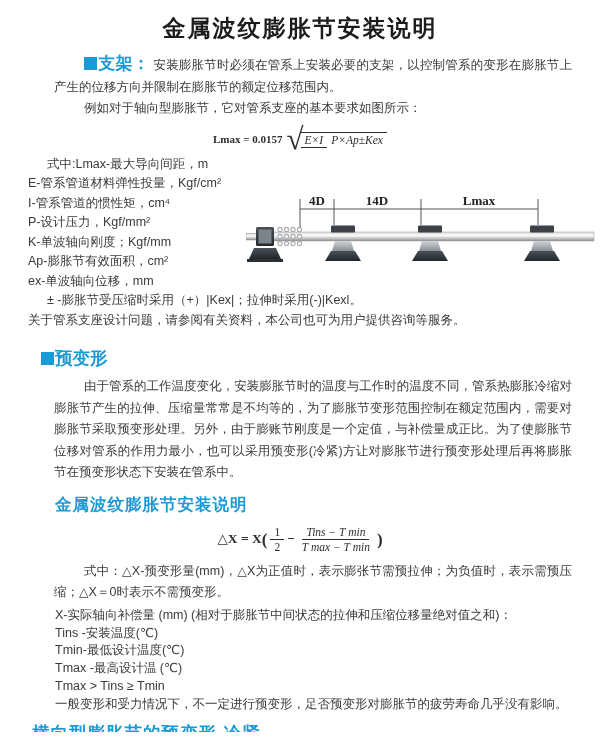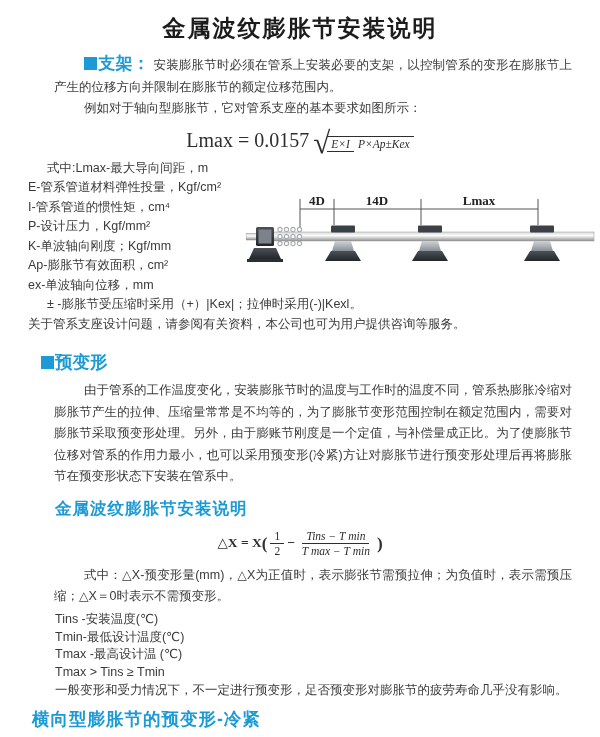--- a/index.html
+++ b/index.html
@@ -26,21 +26,21 @@
   }
   .sub-header {
     color:var(--accent); font-size:16.5px; margin:10px 0 4px; margin-left:27px;
     font-weight:bold; letter-spacing:1px;
   }
   
   .formula {
     text-align:center; font-family:"Liberation Serif","DejaVu Serif",serif;
     color:#2e2e2e; margin:9px 0 7px;
   }
-  .formula .flhs { font-weight:normal; font-size:20px; }
+  .formula .flhs { font-weight:bold; font-size:11px; }
   .radical { font-size:31px; font-weight:bold; vertical-align:middle; margin:0 -3px 0 4px; line-height:0; }
   .rootbox {
     display:inline-flex; flex-direction:row; align-items:center;
     border-top:1.6px solid #2e2e2e; vertical-align:middle; margin-top:2px;
   }
   .rootbox .fn { border-bottom:1px solid #2e2e2e; }
   .frac {
     display:inline-flex; flex-direction:column; align-items:center;
     vertical-align:middle; margin:0 3px;
   }
@@ -102,20 +102,21 @@
           <span class="fd">2</span>
         </span><span class="fbold">−</span><span class="frac">
           <span class="fn">Tins − T min</span>
           <span class="fd">T max − T min</span>
         </span><span class="fpar">)</span>
     </div>
 
     <p class="para indent">式中：△X-预变形量(mm)，△X为正值时，表示膨张节需预拉伸；为负值时，表示需预压缩；△X＝0时表示不需预变形。</p>
 
     <div class="tlist">
+      <div class="t">X-实际轴向补偿量 (mm) (相对于膨胀节中间状态的拉伸和压缩位移量绝对值之和)：</div>
       <div class="t">Tins -安装温度(℃)</div>
       <div class="t">Tmin-最低设计温度(℃)</div>
       <div class="t">Tmax -最高设计温 (℃)</div>
       <div class="t">Tmax &gt; Tins ≥ Tmin</div>
       <div class="t">一般变形和受力情况下，不一定进行预变形，足否预变形对膨胀节的疲劳寿命几乎没有影响。</div>
     </div>
 
     <div class="sub-header" style="margin-left:4px; font-size:17.5px; margin-top:7px;">横向型膨胀节的预变形-冷紧</div>
 
   </div>

